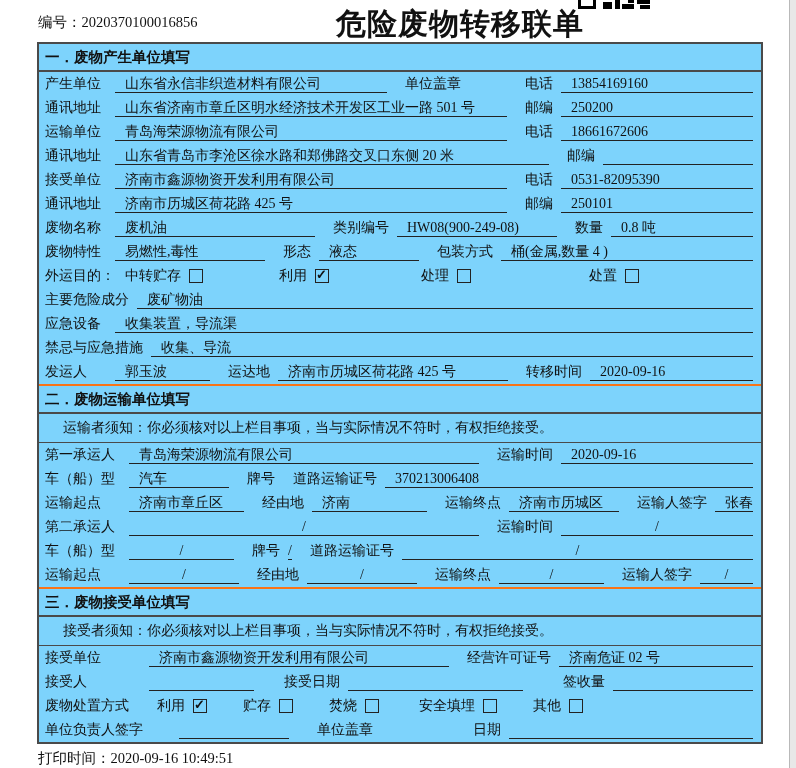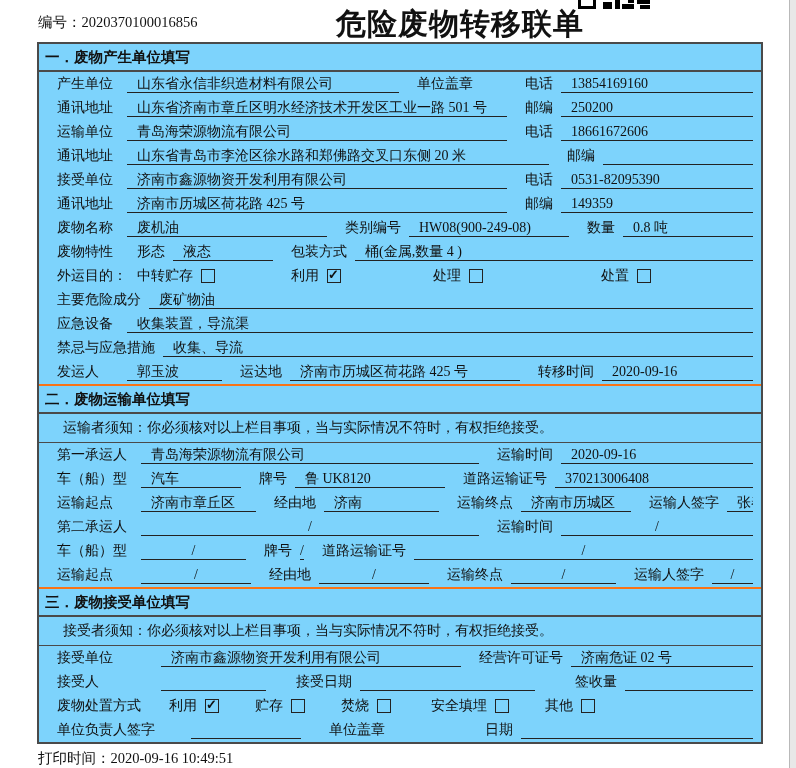--- a/index.html
+++ b/index.html
@@ -18,21 +18,21 @@
     position:absolute;left:37px;top:42px;width:726px;
     border:2px solid #4a4a4a;box-sizing:border-box;background:#7dd3fc;
   }
   .sec-title{
     height:26px;line-height:26px;font-weight:bold;padding-left:6px;font-size:14.5px;
     border-top:2px solid #f97316;border-bottom:2px solid #4a4a4a;
     font-family:"Liberation Sans","DejaVu Sans",sans-serif;
   }
   .sec-title.first{border-top:none;}
   .notice{height:28px;line-height:28px;padding-left:24px;border-bottom:1.5px solid #4a4a4a;white-space:nowrap;}
-  .row{height:24px;display:flex;align-items:center;padding:0 8px 0 18px;white-space:nowrap;}
+  .row{height:24px;display:flex;align-items:center;padding:0 8px 0 6px;white-space:nowrap;}
   .lbl{line-height:18px;flex:0 0 auto;}
   .lbl0{min-width:62px;}
   .lbl0b{min-width:76px;}
   .lbl0c{min-width:96px;}
   .val{
     display:inline-block;height:18px;line-height:17px;box-sizing:border-box;
     border-bottom:1px solid #222;padding:0 10px;margin-left:8px;flex:0 0 auto;overflow:hidden;
   }
   .grow{flex:1 1 auto;}
   .c{text-align:center;padding:0;}
@@ -108,34 +108,35 @@
     <span class="lbl lbl0">接受单位</span>
     <span class="val grow">济南市鑫源物资开发利用有限公司</span>
     <span class="lbl ml">电话</span>
     <span class="val w192">0531-82095390</span>
   </div>
 
   <div class="row">
     <span class="lbl lbl0">通讯地址</span>
     <span class="val grow">济南市历城区荷花路 425 号</span>
     <span class="lbl ml">邮编</span>
-    <span class="val w192">149359</span>
+    <span class="val w192">250101</span>
   </div>
 
   <div class="row">
     <span class="lbl lbl0">废物名称</span>
     <span class="val w200">废机油</span>
     <span class="lbl ml">类别编号</span>
     <span class="val w160">HW08(900-249-08)</span>
     <span class="lbl ml">数量</span>
     <span class="val grow">0.8 吨</span>
   </div>
 
   <div class="row">
     <span class="lbl lbl0">废物特性</span>
+    <span class="val w150">易燃性,毒性</span>
     <span class="lbl ml">形态</span>
     <span class="val w100">液态</span>
     <span class="lbl ml">包装方式</span>
     <span class="val grow">桶(金属,数量 4 )</span>
   </div>
 
   <div class="row">
     <span class="lbl lbl0">外运目的：</span>
     <span class="opt" style="margin-left:10px;">
       <span>中转贮存</span>
@@ -186,21 +187,20 @@
     <span class="lbl lbl0b">第一承运人</span>
     <span class="val grow">青岛海荣源物流有限公司</span>
     <span class="lbl ml">运输时间</span>
     <span class="val w192">2020-09-16</span>
   </div>
 
   <div class="row">
     <span class="lbl lbl0b">车（船）型</span>
     <span class="val w100">汽车</span>
     <span class="lbl ml">牌号</span>
-    <span class="val w150">鲁 UK8120</span>
     <span class="lbl ml">道路运输证号</span>
     <span class="val grow">370213006408</span>
   </div>
 
   <div class="row">
     <span class="lbl lbl0b">运输起点</span>
     <span class="val w115">济南市章丘区</span>
     <span class="lbl ml">经由地</span>
     <span class="val w115">济南</span>
     <span class="lbl ml">运输终点</span>

